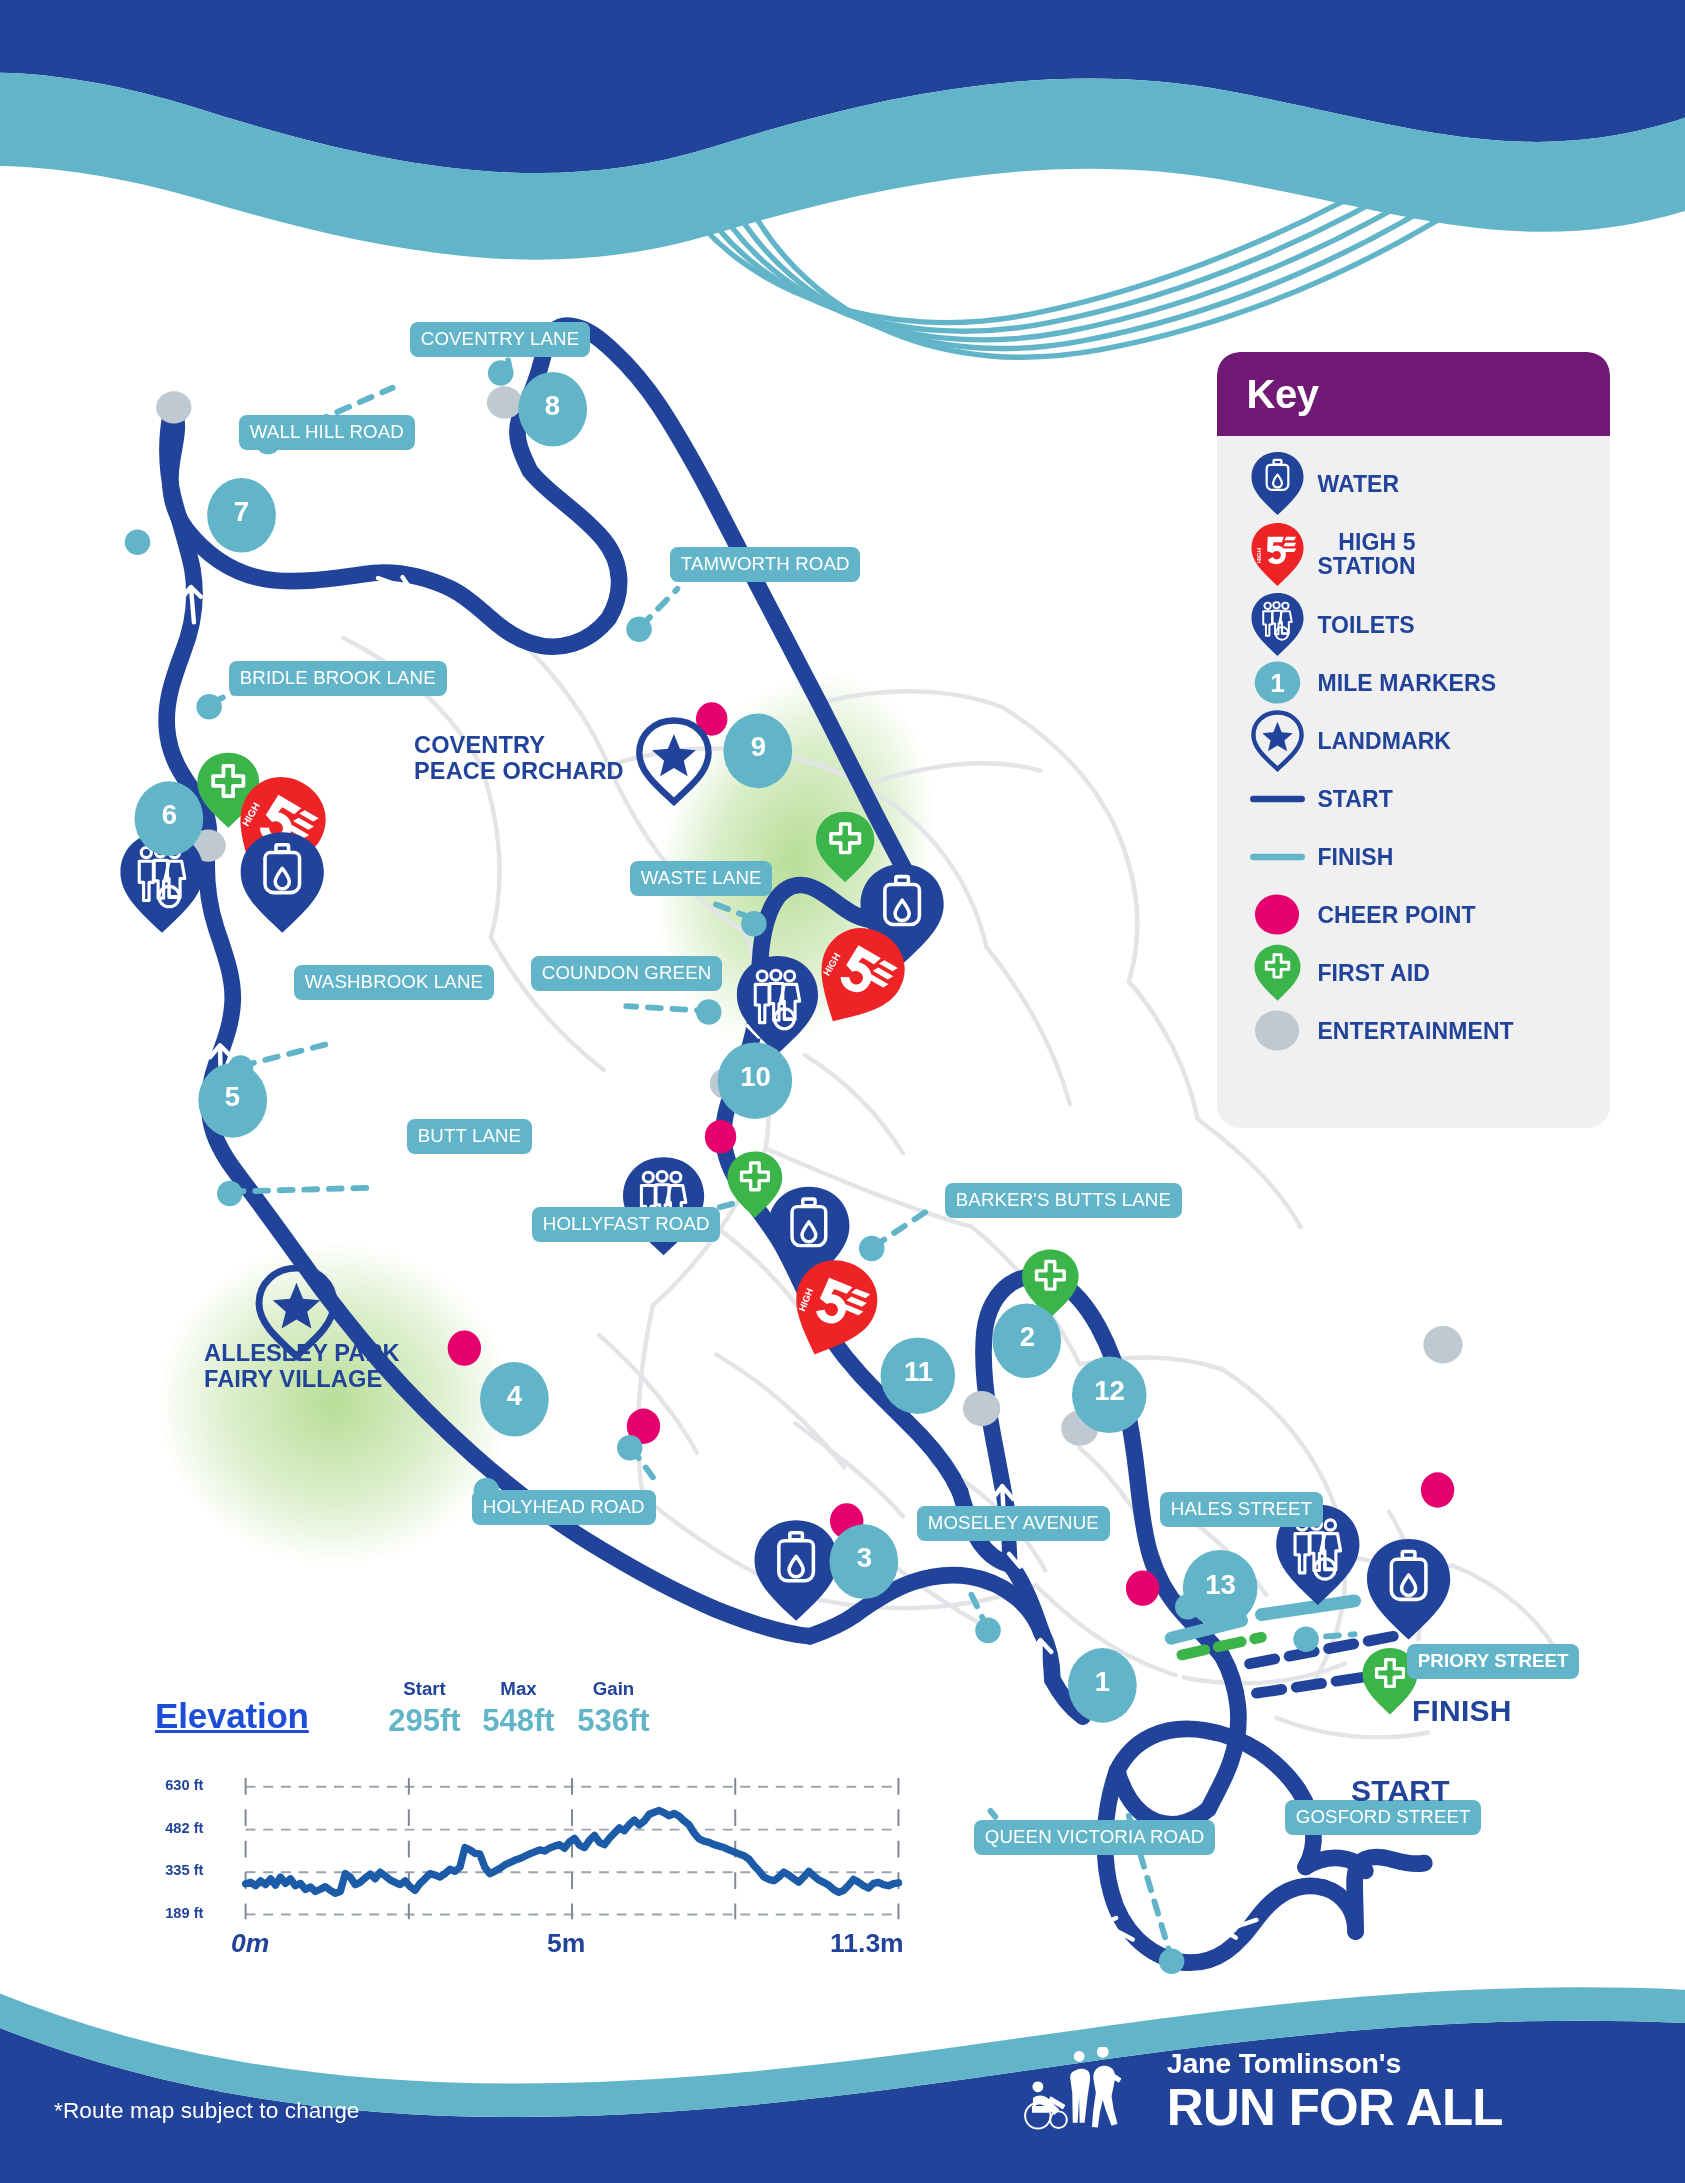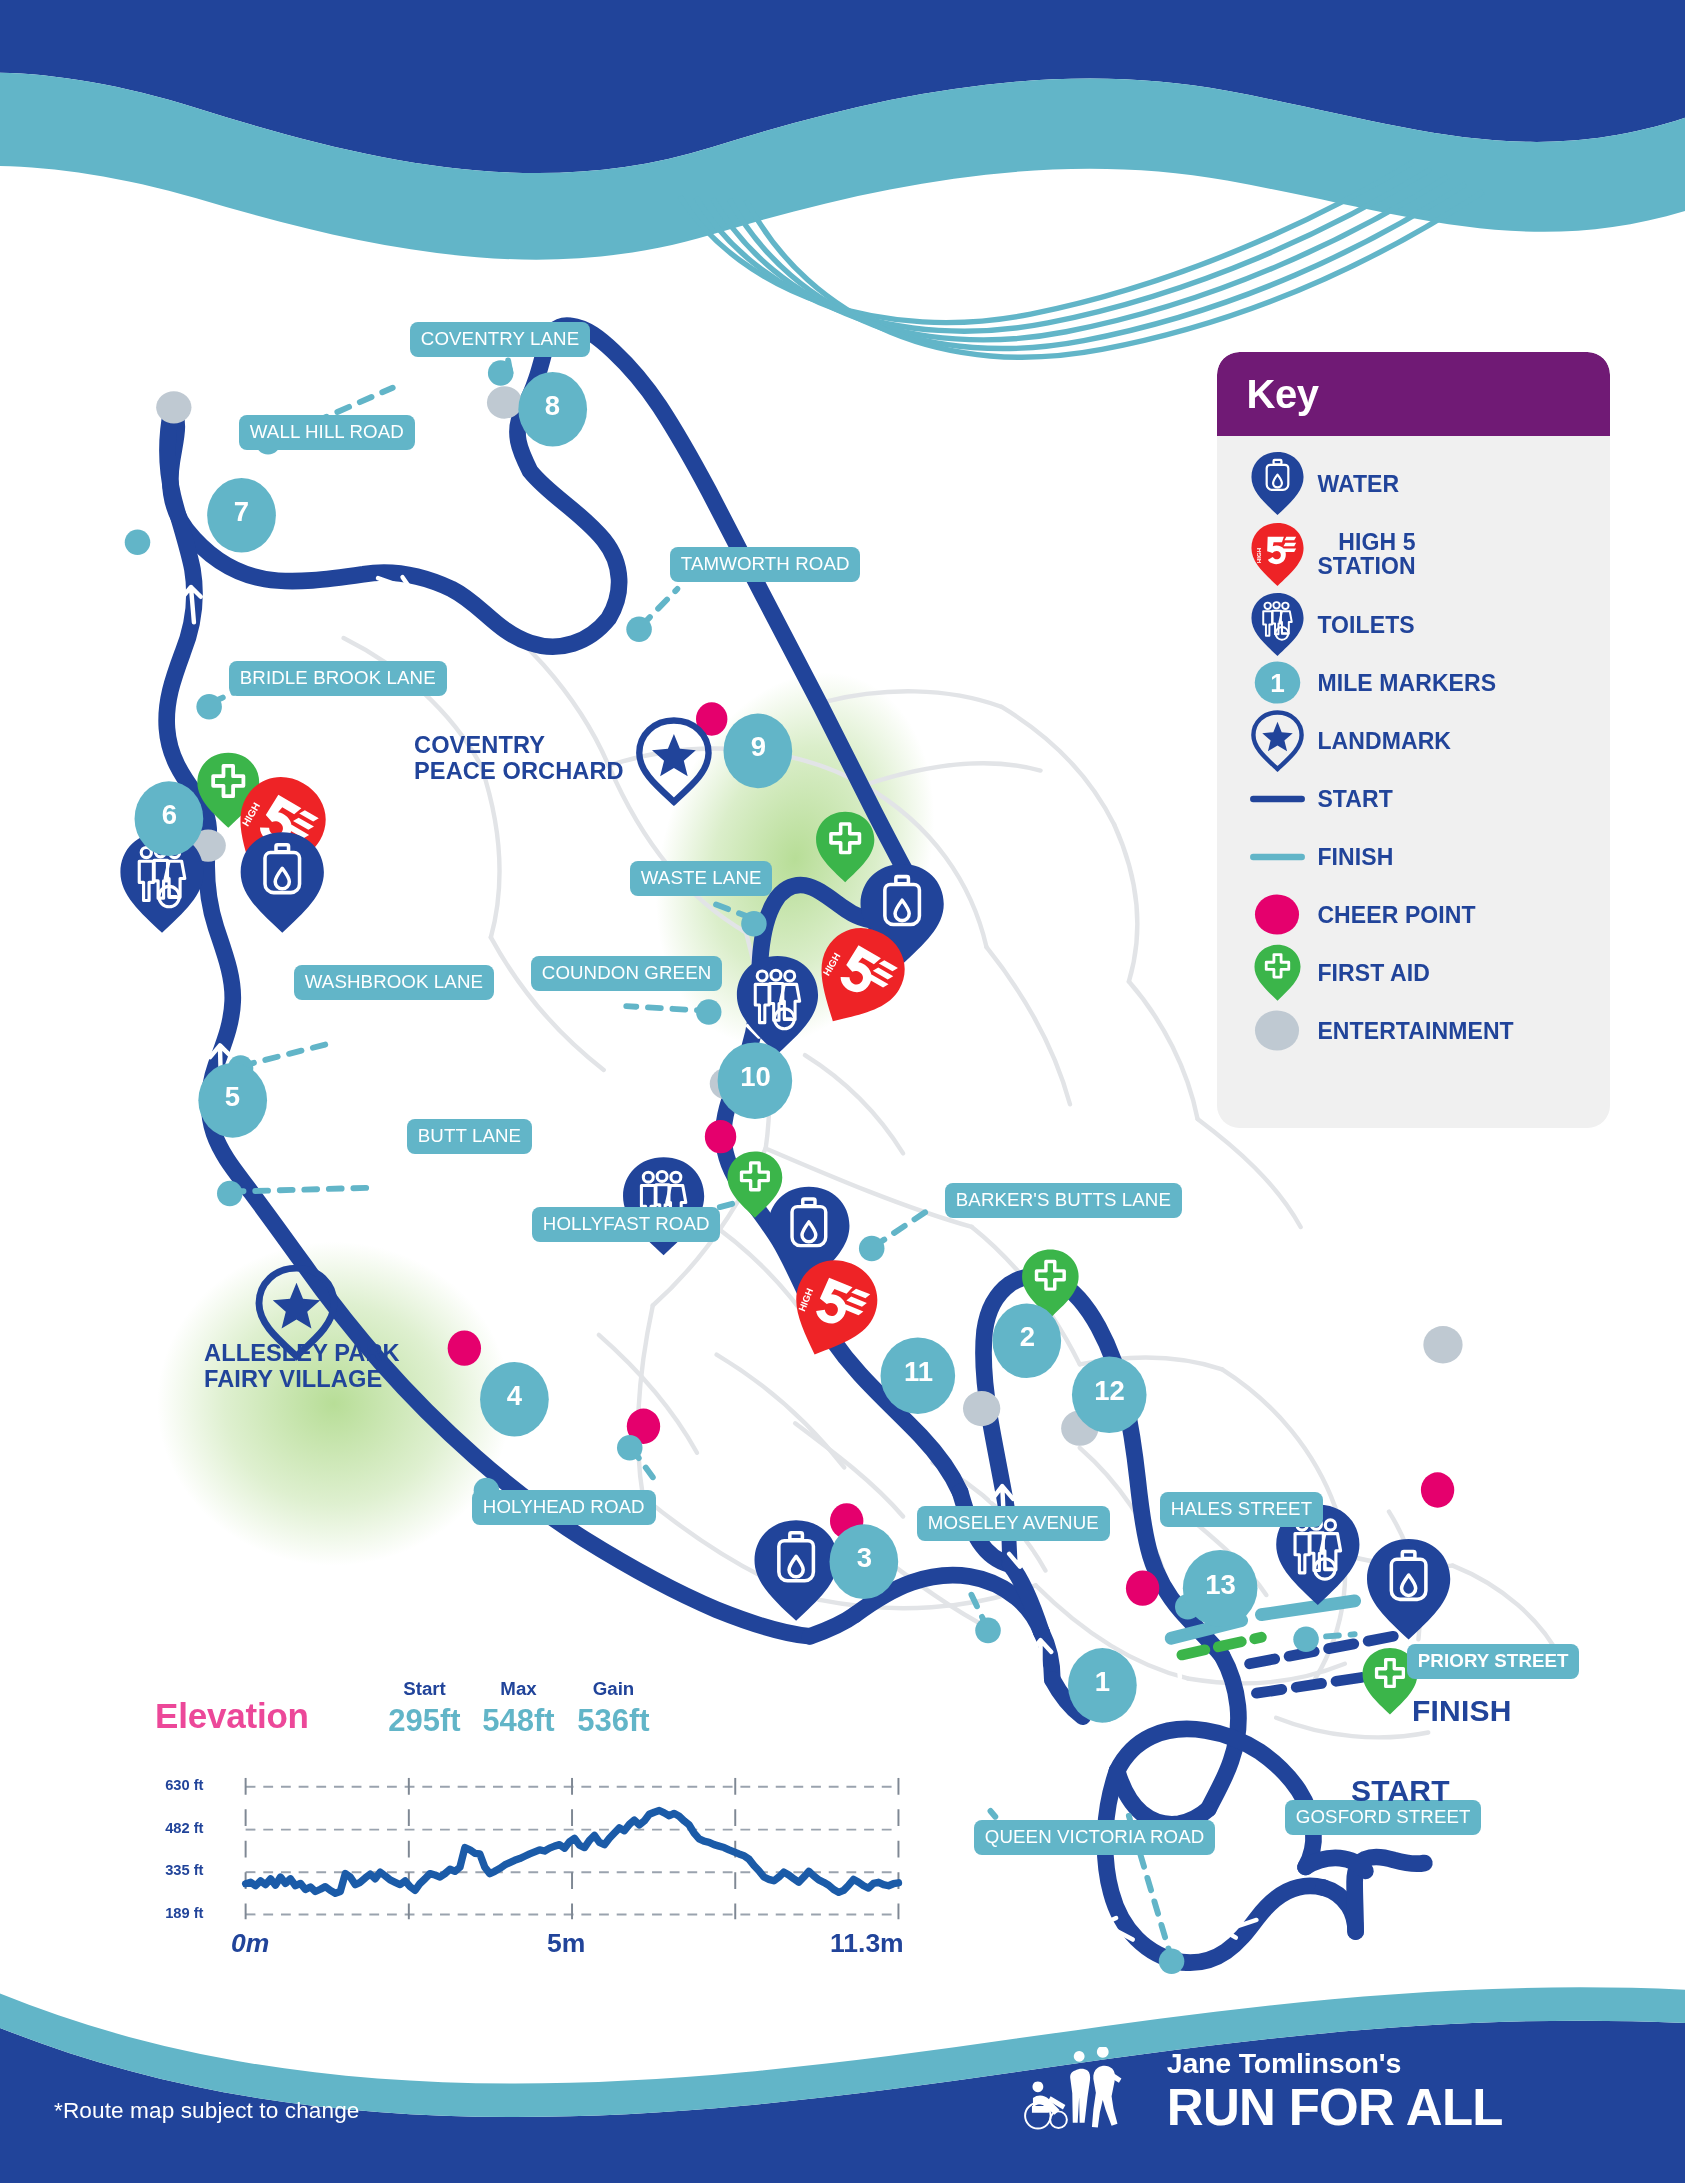--- a/index.html
+++ b/index.html
@@ -59,22 +59,23 @@
   }
 
   
   #elevation {
     position:absolute;
     left:118px; top:1669px;
     width:805px; height:295px;
   }
   #elev-title {
     position:absolute; left:37px; top:27px;
-    color:#ec4899; font-size:35px; font-weight:bold;
+    color:#1d4ed8; font-size:35px; font-weight:bold;
     letter-spacing:-0.2px;
+    text-decoration:underline;
   }
   .elev-stat { position:absolute; text-align:center; }
   .elev-stat .slabel { color:#21449A; font-size:18.7px; font-weight:bold; display:block; }
   .elev-stat .svalue { color:#62B5C8; font-size:31px; font-weight:bold; display:block; margin-top:2.9px; }
   #stat-start { left:260px; top:8.8px; width:93px; }
   #stat-max   { left:354px; top:8.8px; width:93px; }
   #stat-gain  { left:449px; top:8.8px; width:93px; }
   .elev-ylabel {
     position:absolute; color:#21449A; font-size:14.7px; font-weight:bold;
     text-align:right; width:56px;

